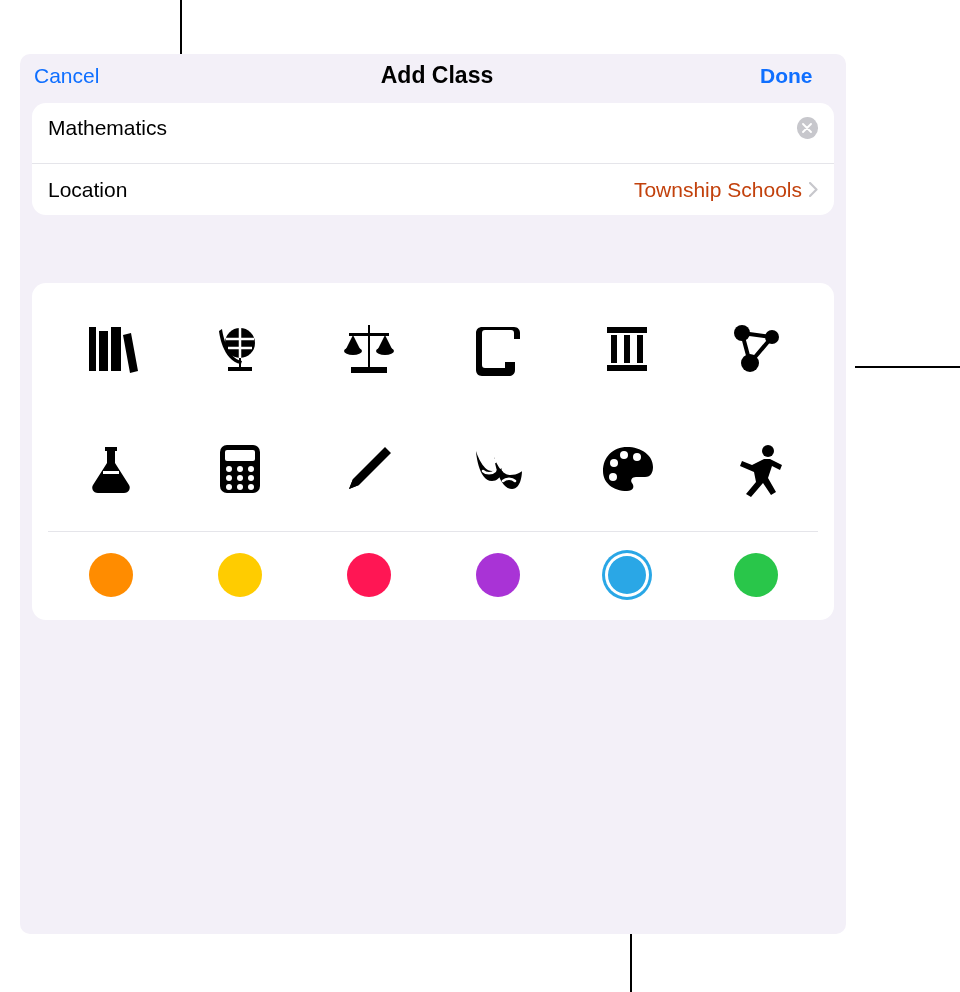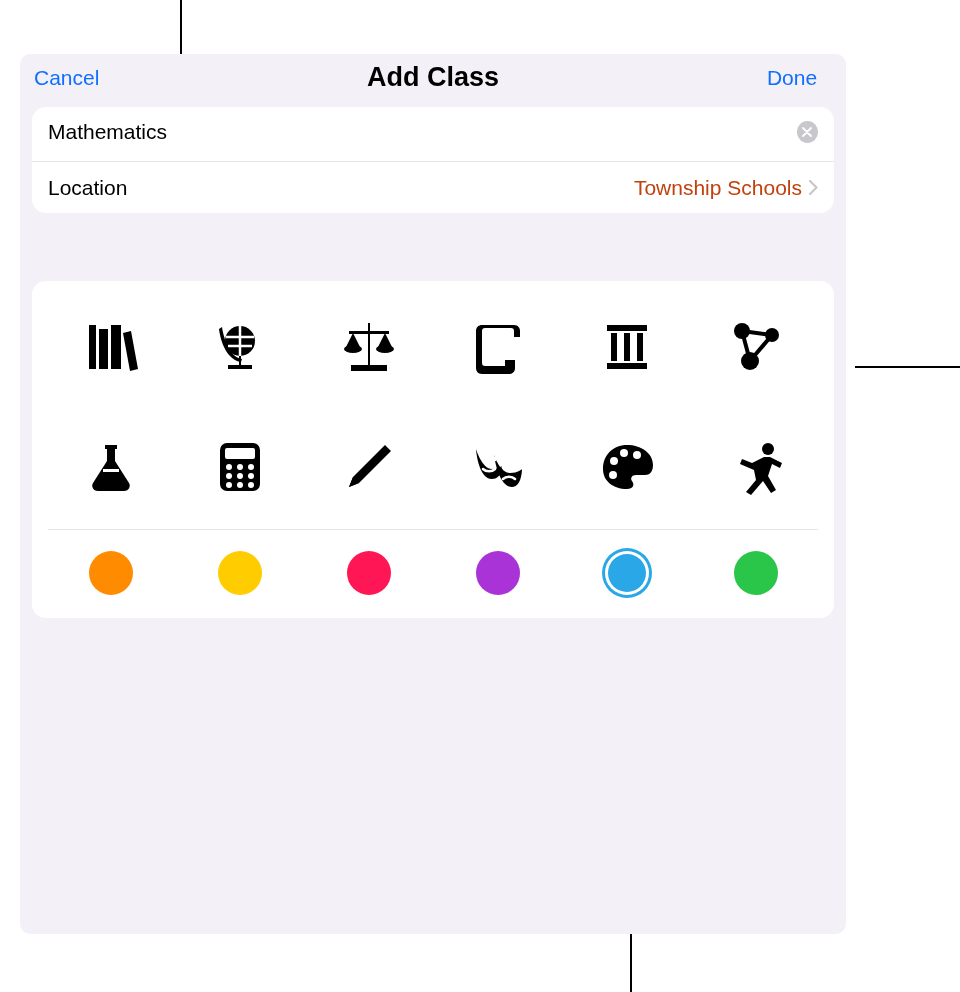--- a/index.html
+++ b/index.html
@@ -14,31 +14,31 @@
     top: 54px; left: 20px;
     width: 826px; height: 880px;
     background: #f3f0f8;
     border-radius: 10px;
     overflow: hidden;
   }
   .navbar {
     display: flex;
     align-items: center;
     justify-content: space-between;
-    padding: 8px 14px 14px 14px;
+    padding: 8px 6px 14px 14px;
   }
   .nav-btn {
     font-size: 21px;
     color: #0f6fff;
     cursor: pointer;
     min-width: 80px;
   }
-  .nav-btn.right { text-align: center; font-weight: 400; }
+  .nav-btn.right { text-align: left; font-weight: 700; }
   .nav-title {
-    font-size: 27px;
+    font-size: 23px;
     font-weight: 600;
     color: #000;
     text-align: center;
     flex: 1;
   }
   .group {
     background: #fff;
     border-radius: 14px;
     margin: 0 12px 34px 12px;
     overflow: hidden;
@@ -131,21 +131,21 @@
 
 <div class="canvas">
 
   <div class="navbar">
     <div class="nav-btn">Cancel</div>
     <div class="nav-title">Add Class</div>
     <div class="nav-btn right">Done</div>
   </div>
 
   <div class="group">
-    <div class="row" style="padding-top:0;padding-bottom:4px;">
+    <div class="row" style="padding-top:0;padding-bottom:10px;">
       <input class="class-name-input" value="Mathematics" style="">
       <div class="clear-btn">
         <svg viewBox="0 0 10 10">
             <path d="M1 1 L9 9 M9 1 L1 9" stroke="#fff" stroke-width="1.8" stroke-linecap="round"></path>
           </svg>
       </div>
     </div>
     <div class="row">
       <span class="label">Location</span>
       <span class="spacer"></span>

